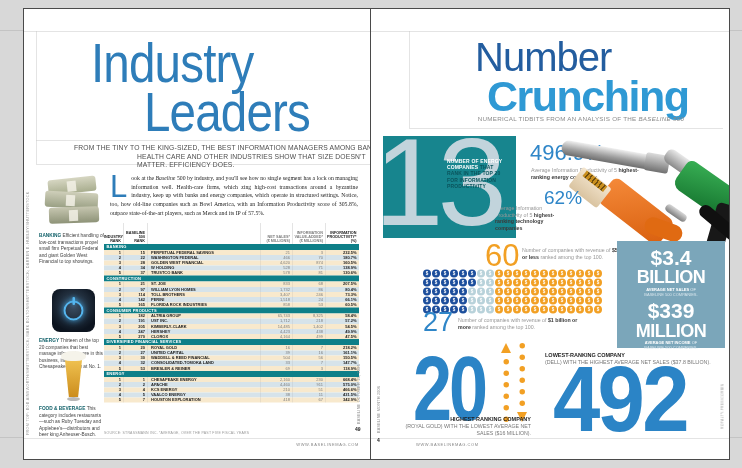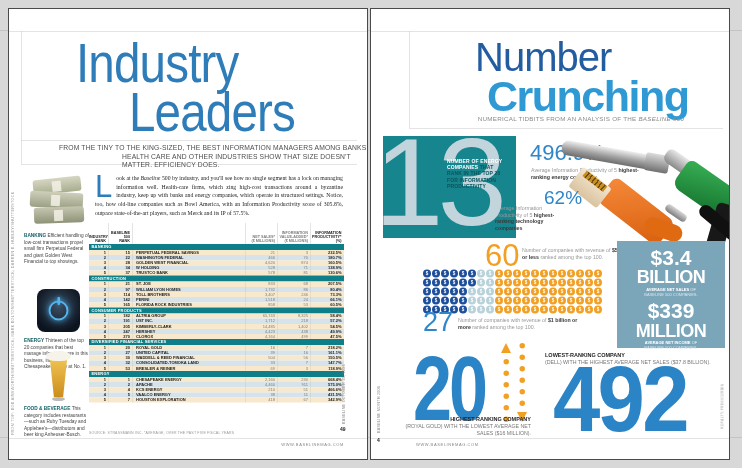--- a/index.html
+++ b/index.html
@@ -135,21 +135,21 @@
   .rp-pagenum{position:absolute;left:12px;top:856px;font-size:10px;font-weight:bold;color:#222;}
   .rp-credit{position:absolute;left:700px;top:680px;height:160px;font-size:7px;color:#9a9a9a;letter-spacing:0.5px;}
 </style>
 </head>
 <body>
 
 <div class="spread">
   <div class="canvas-rule" style="top:30px;"></div>
   <div class="canvas-rule" style="top:437px;"></div>
 
-  <div class="page" style="left:8px;">
+  <div class="page" style="left:23px;">
     <div class="page-inner">
       <div class="rule" style="left:0;top:44px;width:720px;height:1px;"></div>
       <div class="rule" style="left:24px;top:262px;width:672px;height:1px;"></div>
       <div class="rule" style="left:24px;top:310px;width:672px;height:1px;"></div>
       <div class="rule" style="left:24px;top:44px;width:1px;height:266px;"></div>
       <div class="rule" style="left:0;top:858px;width:720px;height:1px;"></div>
 
       <div class="lp-title lp-t1"><span>Industry</span></div>
       <div class="lp-title lp-t2"><span>Leaders</span></div>
       <div class="deck deck1">FROM THE TINY TO THE KING-SIZED, THE BEST INFORMATION MANAGERS AMONG BANKS,</div>

